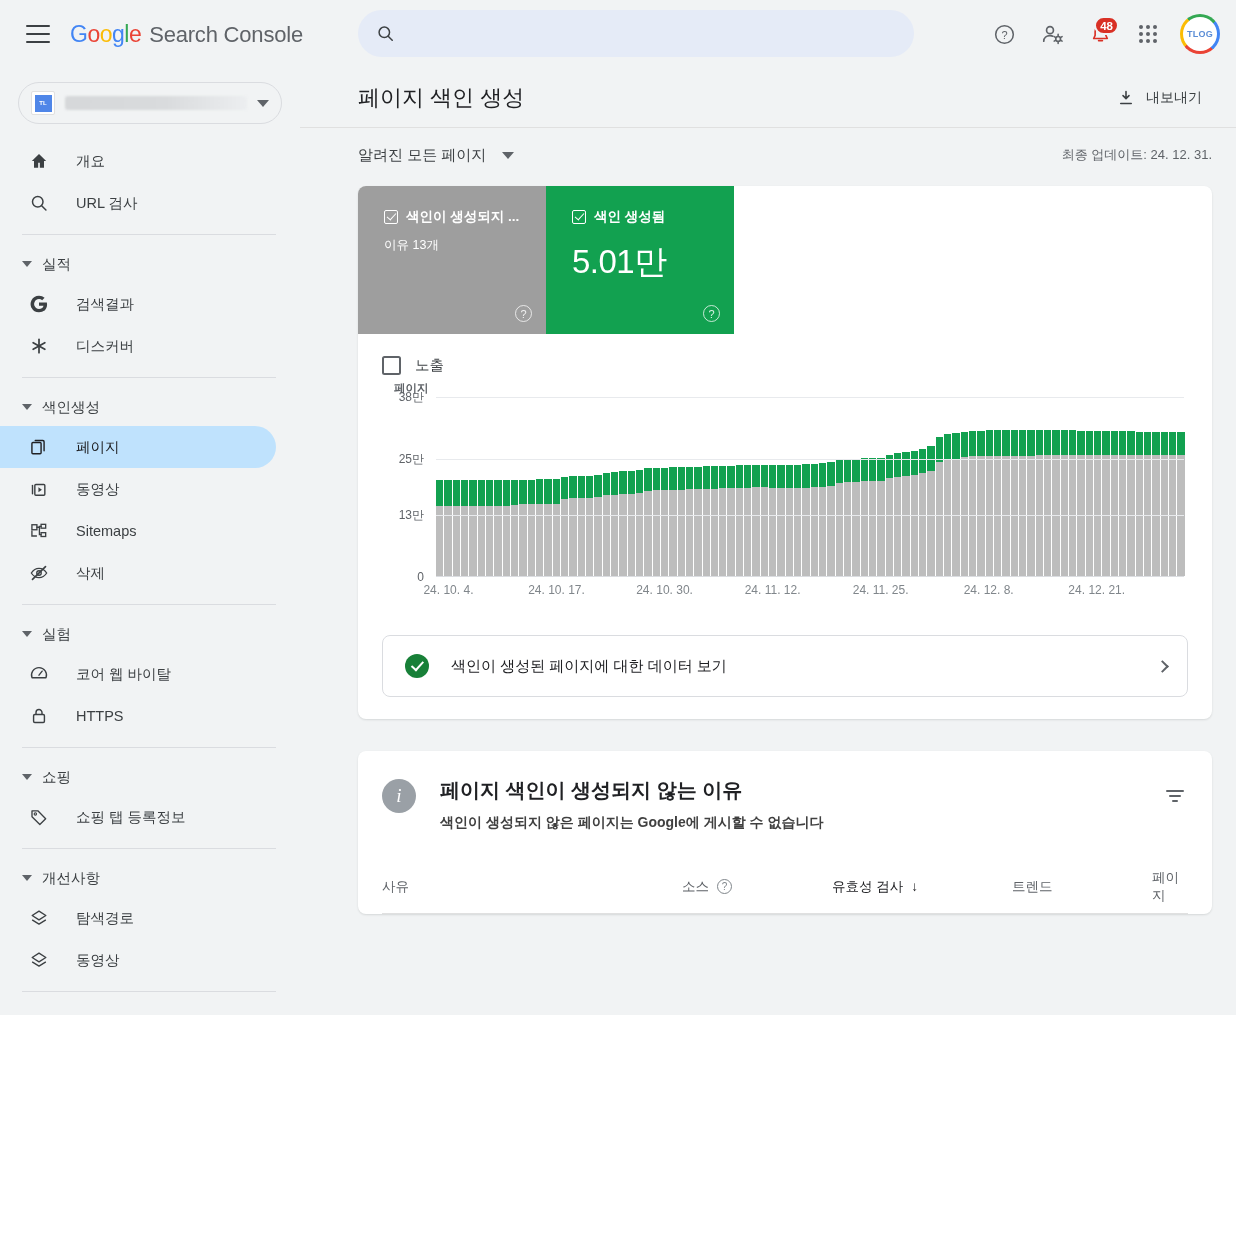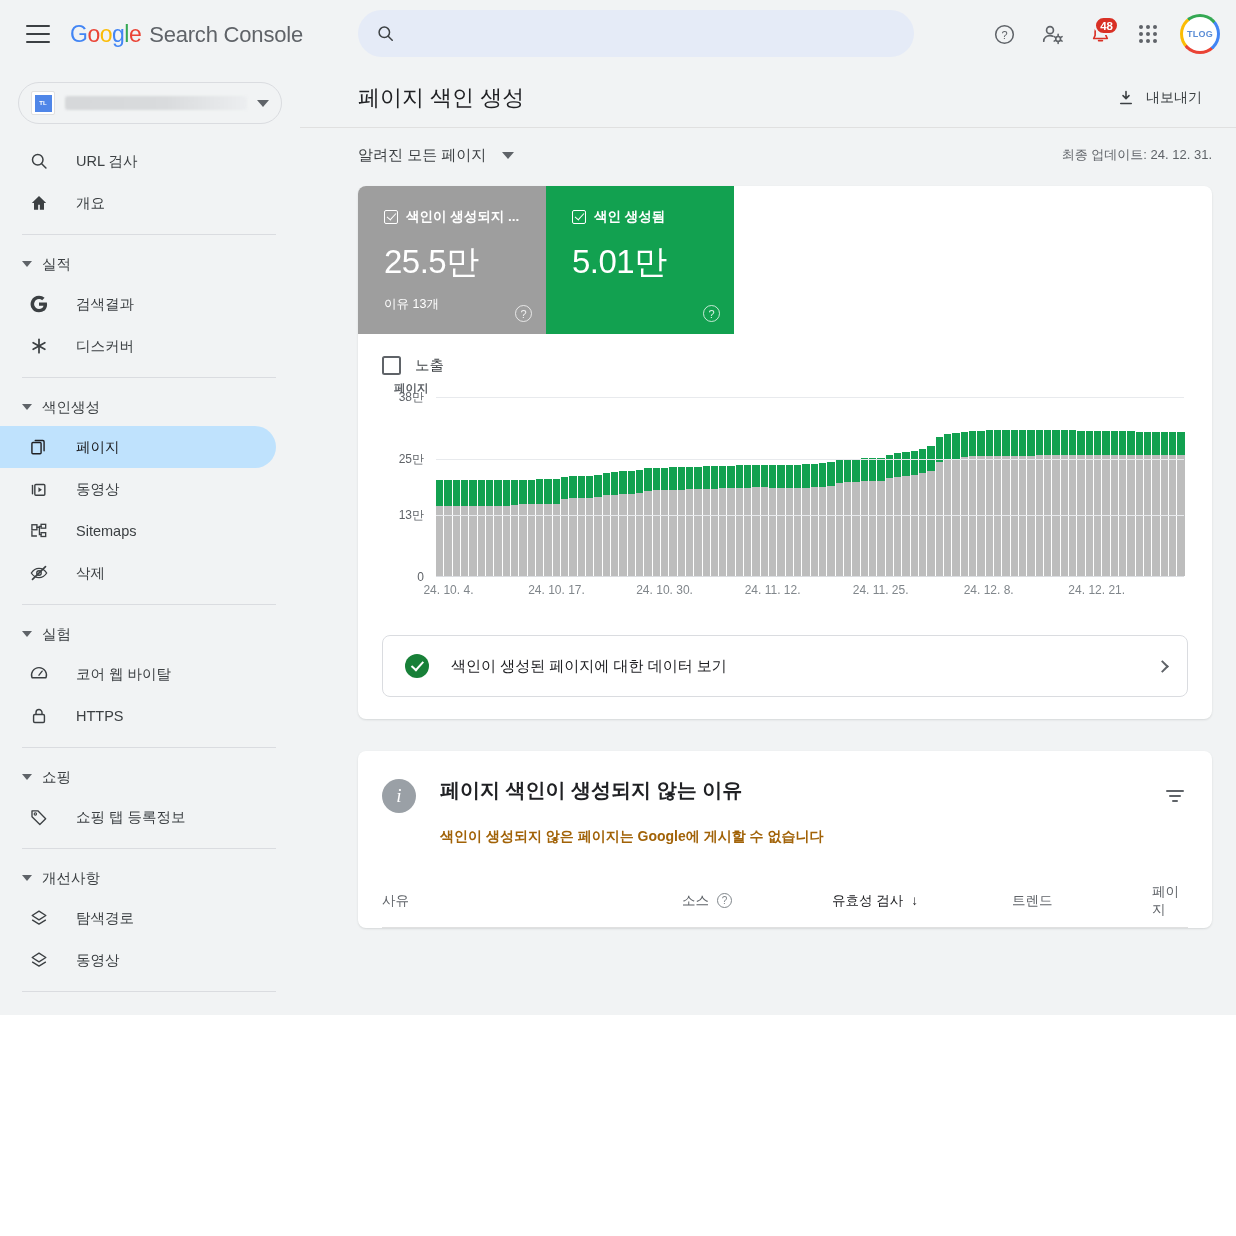--- a/index.html
+++ b/index.html
@@ -195,21 +195,21 @@
 
   .reasons-card { margin-top: 32px; padding: 26px 24px 0 24px; }
   .reasons-head { display: flex; align-items: flex-start; }
   .info-ico {
     width: 34px; height: 34px; border-radius: 50%; background: #9aa0a6;
     color: #fff; font-size: 19px; font-style: italic; font-family: "Liberation Serif", serif;
     display: flex; align-items: center; justify-content: center; flex: 0 0 34px; margin-top: 2px;
   }
   .reasons-txt { margin-left: 24px; flex: 1; font-weight: bold; }
   .reasons-title { font-size: 20px; color: #202124; }
-  .reasons-sub { font-size: 14px; color: #a16207; margin-top: 24px; }
+  .reasons-sub { font-size: 14px; color: #404040; margin-top: 10px; }
   .filter-ico { width: 26px; height: 26px; display:flex;flex-direction:column;align-items:center;justify-content:center;gap:3px;cursor:pointer; margin-top:6px; }
   .filter-ico i { background:#5f6368;height:2px;border-radius:1px;display:block; }
   .filter-ico i:nth-child(1){width:18px}
   .filter-ico i:nth-child(2){width:12px}
   .filter-ico i:nth-child(3){width:6px}
 
   .tbl-head {
     display: flex; align-items: center; height: 54px; margin-top: 28px;
     border-bottom: 1px solid #e0e0e0; font-size: 13.5px; color: #5f6368;
   }
@@ -293,33 +293,33 @@
         </span>
       <span class="prop-name"></span>
       <span class="caret-down"></span>
     </div>
 
     <div class="navlist">
 
       <div class="nav-item">
         <span class="ico">
           <svg width="20" height="20" viewBox="0 0 24 24">
+              <path d="M11 20v-6h2v6h5v-8h2.6L12 3.6 3.4 12H6v8z" fill="#3c4043"></path>
+            </svg>
+        </span>
+        <span>개요</span>
+      </div>
+      <div class="nav-item">
+        <span class="ico">
+          <svg width="20" height="20" viewBox="0 0 24 24">
               <circle cx="10.5" cy="10.5" r="6.3" fill="none" stroke="#3c4043" stroke-width="1.8"></circle>
               <line x1="15.2" y1="15.2" x2="20.3" y2="20.3" stroke="#3c4043" stroke-width="1.8" stroke-linecap="round"></line>
             </svg>
         </span>
         <span>URL 검사</span>
-      </div>
-      <div class="nav-item">
-        <span class="ico">
-          <svg width="20" height="20" viewBox="0 0 24 24">
-              <path d="M11 20v-6h2v6h5v-8h2.6L12 3.6 3.4 12H6v8z" fill="#3c4043"></path>
-            </svg>
-        </span>
-        <span>개요</span>
       </div>
 
       <div class="divider"></div>
 
       <div class="nav-group">
         <span class="tri"></span>
         <span>실적</span>
       </div>
       <div class="nav-item">
         <span class="ico">
@@ -489,21 +489,20 @@
       <span class="last-update">최종 업데이트: 24. 12. 31.</span>
     </div>
 
     <div class="card">
       <div class="metrics">
         <div class="metric" id="m0" style="background: rgb(158, 158, 158);">
           <div class="mlabel">
             <span class="chk"></span>
             <span>색인이 생성되지 ...</span>
           </div>
-          <div class="mvalue">25.5만</div>
           <div class="msub">이유 13개</div>
           <span class="qmark">?</span>
         </div>
         <div class="metric" id="m1" style="background: rgb(18, 161, 80);">
           <div class="mlabel">
             <span class="chk"></span>
             <span>색인 생성됨</span>
           </div>
           <div class="mvalue">5.01만</div>
           <div class="msub"></div>

